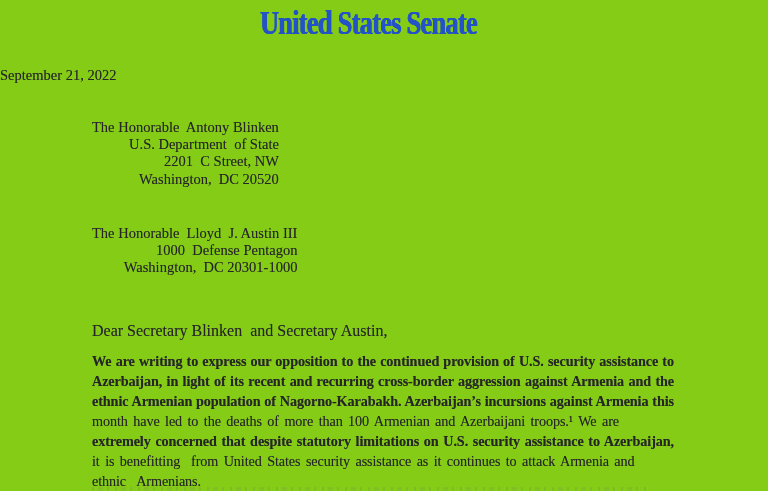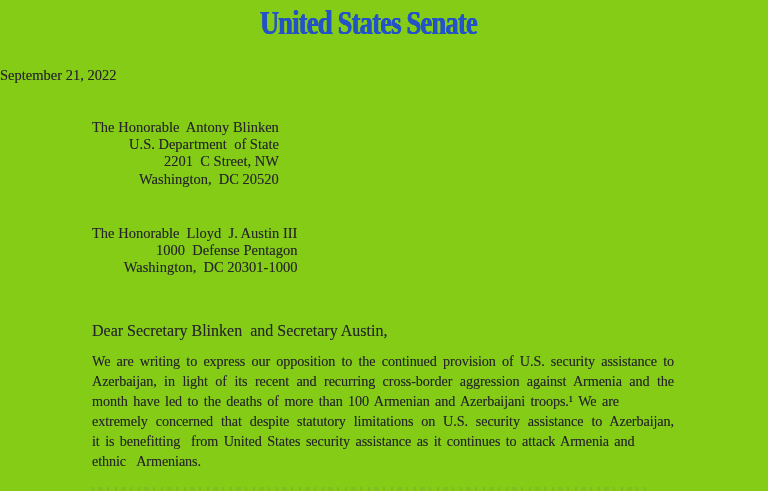--- a/index.html
+++ b/index.html
@@ -80,20 +80,21 @@
   .body-paragraph .line {
     letter-spacing: -0.1px;
     word-spacing: 2px;
     white-space: pre-wrap;
   }
   .body-paragraph .line.j {
     white-space: normal;
     text-align: justify;
     text-align-last: justify;
     word-spacing: normal;
+    font-weight: bold;
   }
   
   .next-line-cutoff {
     position: absolute;
     left: 92px;
     top: 487px;
     width: 556px;
     height: 4px;
     opacity: 0.35;
     background: repeating-linear-gradient(
@@ -129,20 +130,21 @@
     <div class="recipient-line">The Honorable  Lloyd  J. Austin III</div>
     <div class="recipient-line">1000  Defense Pentagon</div>
     <div class="recipient-line">Washington,  DC 20301-1000</div>
   </div>
 
   <div class="salutation">Dear Secretary Blinken  and Secretary Austin,</div>
 
   <div class="body-paragraph">
     <div class="line j">We are writing to express our opposition to the continued provision of U.S. security assistance to</div>
     <div class="line j">Azerbaijan, in light of its recent and recurring cross-border aggression against Armenia and the</div>
+    <div class="line j">ethnic Armenian population of Nagorno-Karabakh. Azerbaijan’s incursions against Armenia this</div>
     <div class="line">month have led to the deaths of more than 100 Armenian and Azerbaijani troops.¹ We are</div>
     <div class="line j">extremely concerned that despite  statutory limitations  on U.S. security assistance to Azerbaijan,</div>
     <div class="line">it is benefitting  from United States security assistance as it continues to attack Armenia and</div>
     <div class="line">ethnic  Armenians.</div>
   </div>
 
   <div class="next-line-cutoff"></div>
 
 </div>
 

